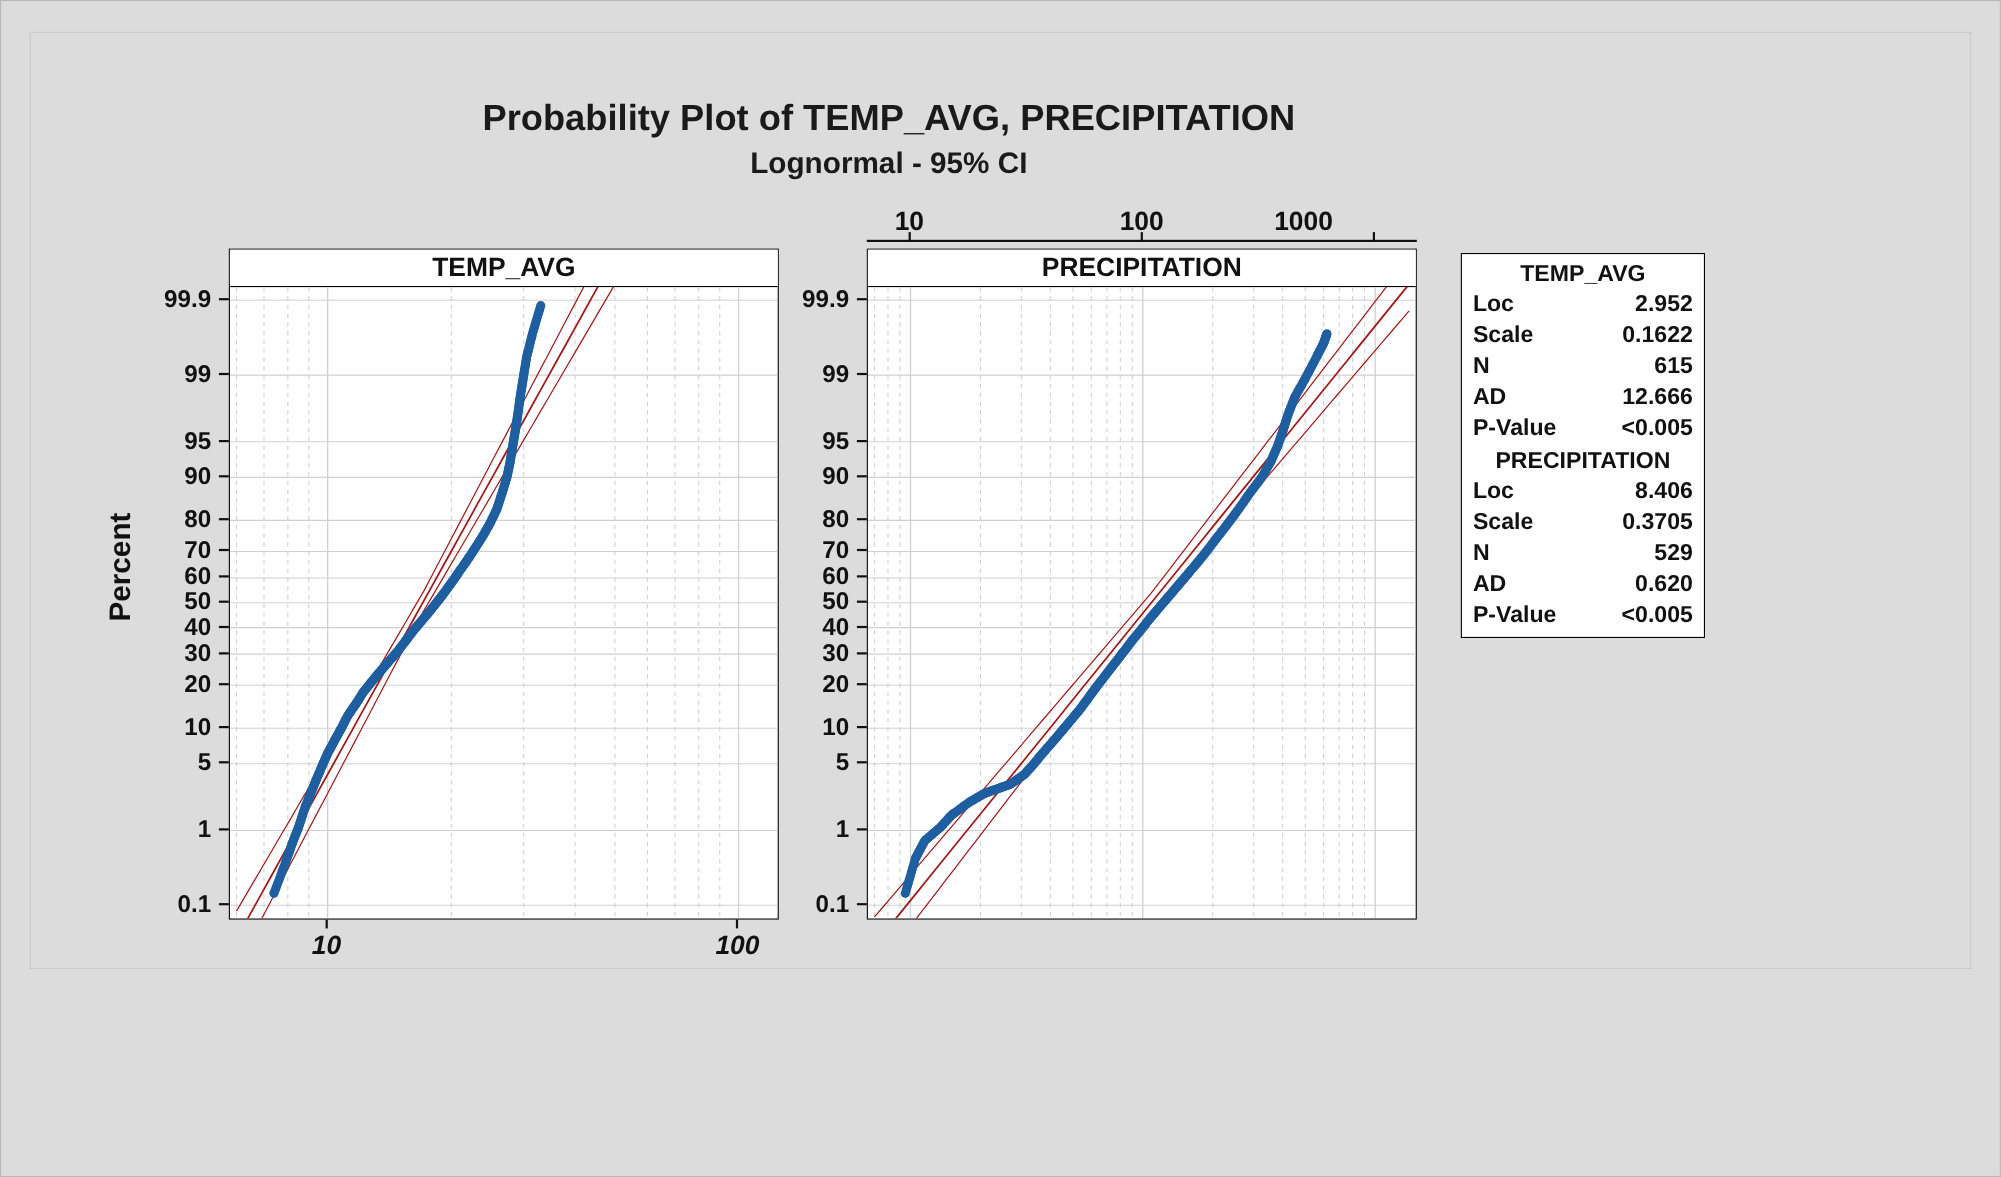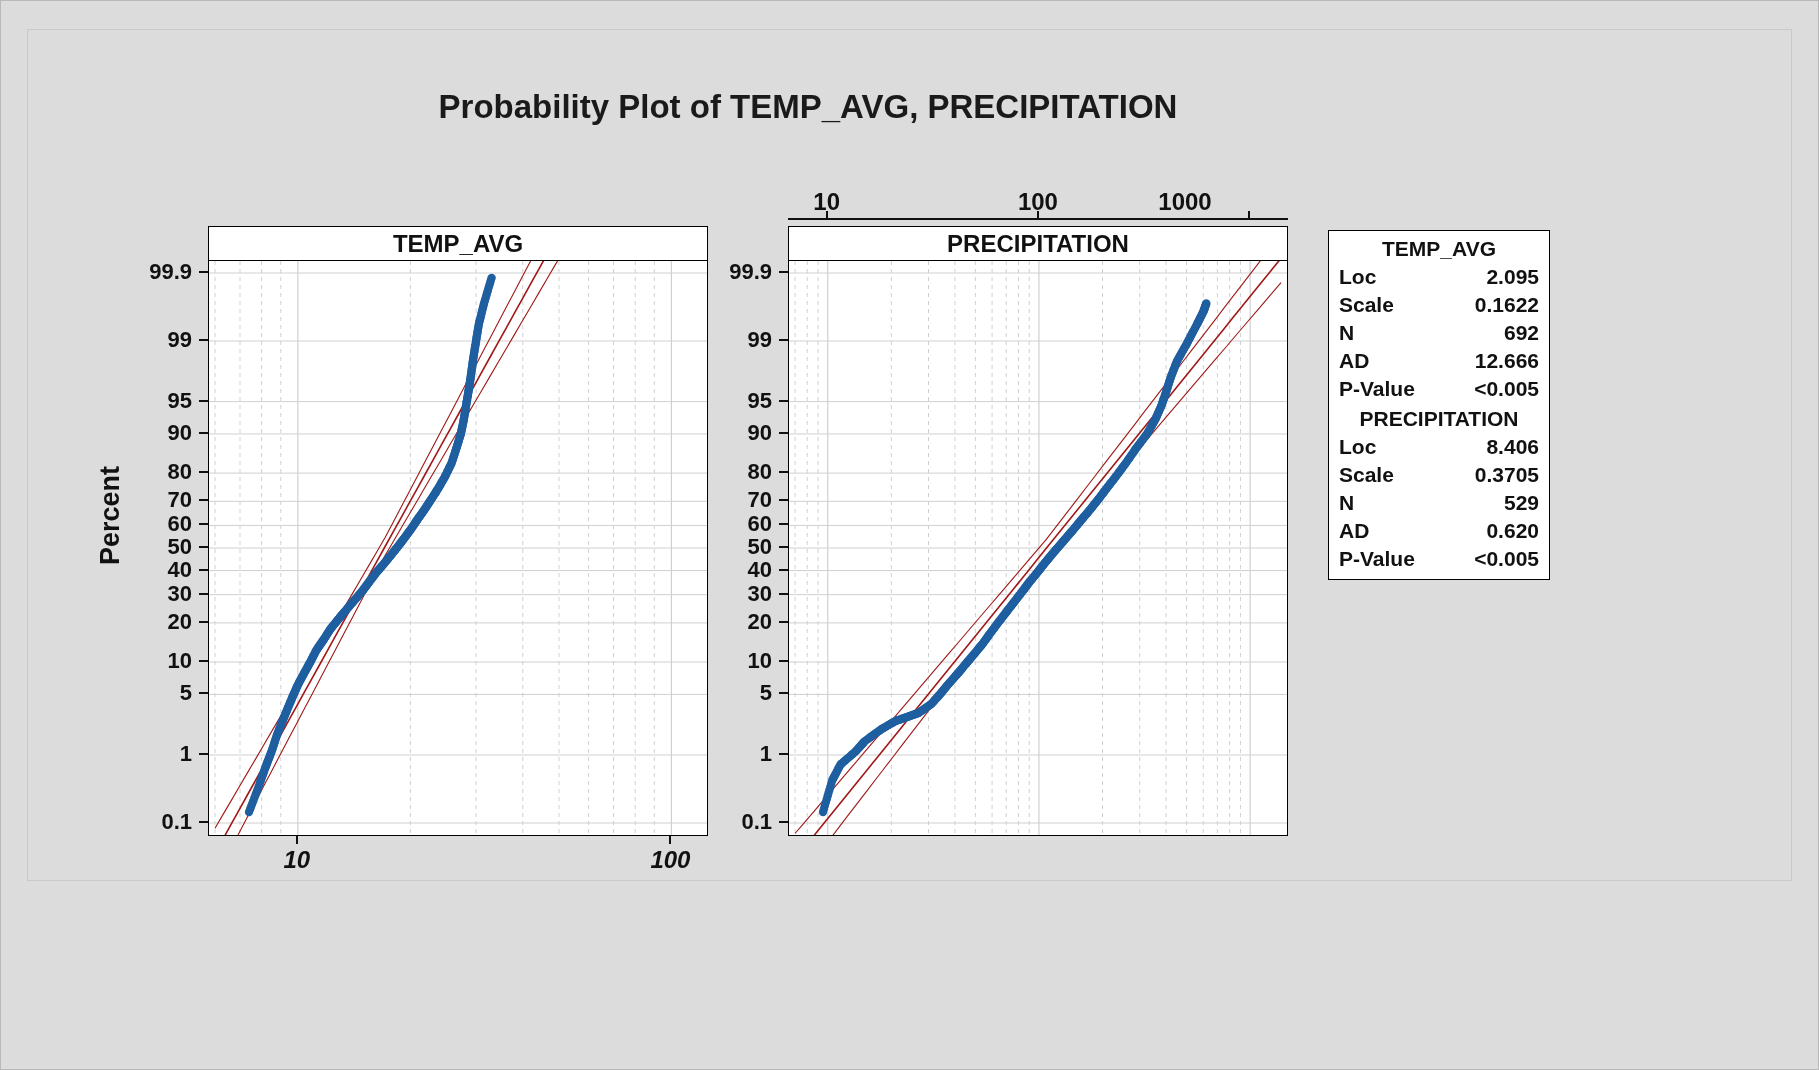--- a/index.html
+++ b/index.html
@@ -111,20 +111,21 @@
   #statsbox .spacer{height:4px;}
   svg{display:block;}
 </style>
 </head>
 <body>
 
 <div id="root">
   <div class="inner-frame">
 
     <div id="title">Probability Plot of TEMP_AVG, PRECIPITATION</div>
+    <div id="subtitle">Lognormal - 95% CI</div>
 
     <div id="ylabel">Percent</div>
 
     <div class="panel" id="panel0" style="left:180px;top:196px;width:500px;height:610px;">
       <div class="panel-header">TEMP_AVG</div>
       <div class="plotarea" id="plot0">
           <svg width="498" height="574">
             <line x1="0" x2="498" y1="562" y2="562" stroke="#d0d0d0" stroke-width="1"></line>
             <line x1="0" x2="498" y1="494.0218683824382" y2="494.0218683824382" stroke="#d0d0d0" stroke-width="1"></line>
             <line x1="0" x2="498" y1="433.37564503562487" y2="433.37564503562487" stroke="#d0d0d0" stroke-width="1"></line>
@@ -1132,29 +1133,29 @@
         <div style="position: absolute; left: 760px; top: 188px; width: 500px; height: 2px; background: rgb(17, 17, 17);"></div>
         <div style="position: absolute; left: 797.717px; top: 181px; width: 2px; height: 8px; background: rgb(17, 17, 17);"></div>
         <div style="position: absolute; left: 1008.93px; top: 181px; width: 2px; height: 8px; background: rgb(17, 17, 17);"></div>
         <div style="position: absolute; left: 1220.14px; top: 181px; width: 2px; height: 8px; background: rgb(17, 17, 17);"></div>
       </div>
 
     <div id="statsbox">
         <div class="grp-title">TEMP_AVG</div>
         <div class="row">
           <span class="k">Loc</span>
-          <span class="v">2.095</span>
+          <span class="v">2.952</span>
         </div>
         <div class="row">
           <span class="k">Scale</span>
           <span class="v">0.1622</span>
         </div>
         <div class="row">
           <span class="k">N</span>
-          <span class="v">692</span>
+          <span class="v">615</span>
         </div>
         <div class="row">
           <span class="k">AD</span>
           <span class="v">12.666</span>
         </div>
         <div class="row">
           <span class="k">P-Value</span>
           <span class="v">&lt;0.005</span>
         </div>
         <div class="spacer"></div>

